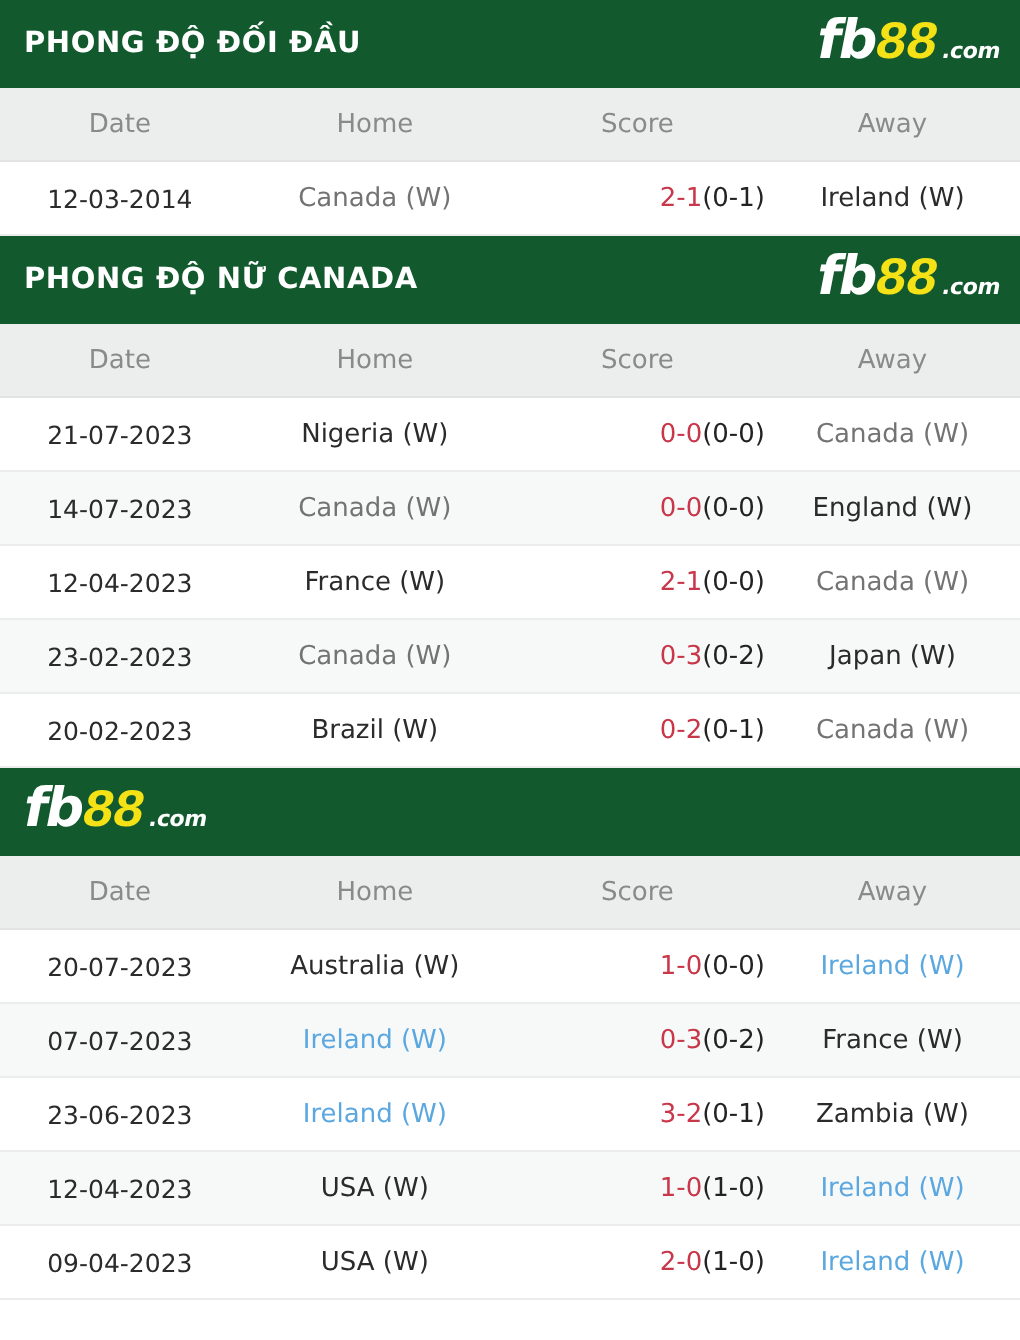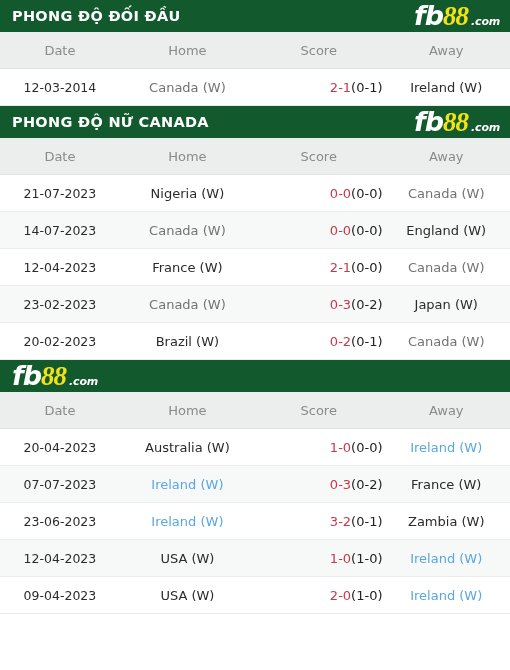--- a/index.html
+++ b/index.html
@@ -13,21 +13,21 @@
     font-family: "DejaVu Sans", "Liberation Sans", sans-serif;
     overflow: hidden;
   }
   .page {
     width: 510px;
     background: #ffffff;
   }
 
   
   .section-header {
-    height: 32px;
+    height: 44px;
     background: #125a2e;
     display: flex;
     align-items: center;
     justify-content: space-between;
     padding: 0 8px 0 12px;
     box-sizing: border-box;
     position: relative;
   }
   .section-title {
     color: #ffffff;
@@ -51,21 +51,21 @@
     font-size: 27px;
     font-style: italic;
     font-weight: 900;
     font-family: "DejaVu Sans", "Liberation Sans", sans-serif;
   }
   .brand-88 {
     color: #f5e216;
     font-size: 27px;
     font-style: italic;
     font-weight: 900;
-    font-family: Liberation Serif, serif;
+    font-family: Liberation Mono, monospace;
   }
   .brand-com {
     color: #ffffff;
     font-size: 11px;
     font-style: italic;
     font-weight: bold;
     letter-spacing: -0.2px;
     margin-left: 3px;
   }
 
@@ -227,21 +227,21 @@
       <thead>
         <tr>
           <th class="col-date">Date</th>
           <th class="col-home">Home</th>
           <th class="col-score">Score</th>
           <th class="col-away">Away</th>
         </tr>
       </thead>
       <tbody>
         <tr>
-          <td class="cell-date col-date">20-04-2023</td>
+          <td class="cell-date col-date">20-07-2023</td>
           <td class="cell-team col-home">Australia (W)</td>
           <td class="cell-score col-score"><span class="score-main">1-0</span><span class="score-ht">(0-0)</span></td>
           <td class="cell-team col-away hl-blue">Ireland (W)</td>
         </tr>
         <tr class="alt">
           <td class="cell-date col-date">07-07-2023</td>
           <td class="cell-team col-home hl-blue">Ireland (W)</td>
           <td class="cell-score col-score"><span class="score-main">0-3</span><span class="score-ht">(0-2)</span></td>
           <td class="cell-team col-away">France (W)</td>
         </tr>

